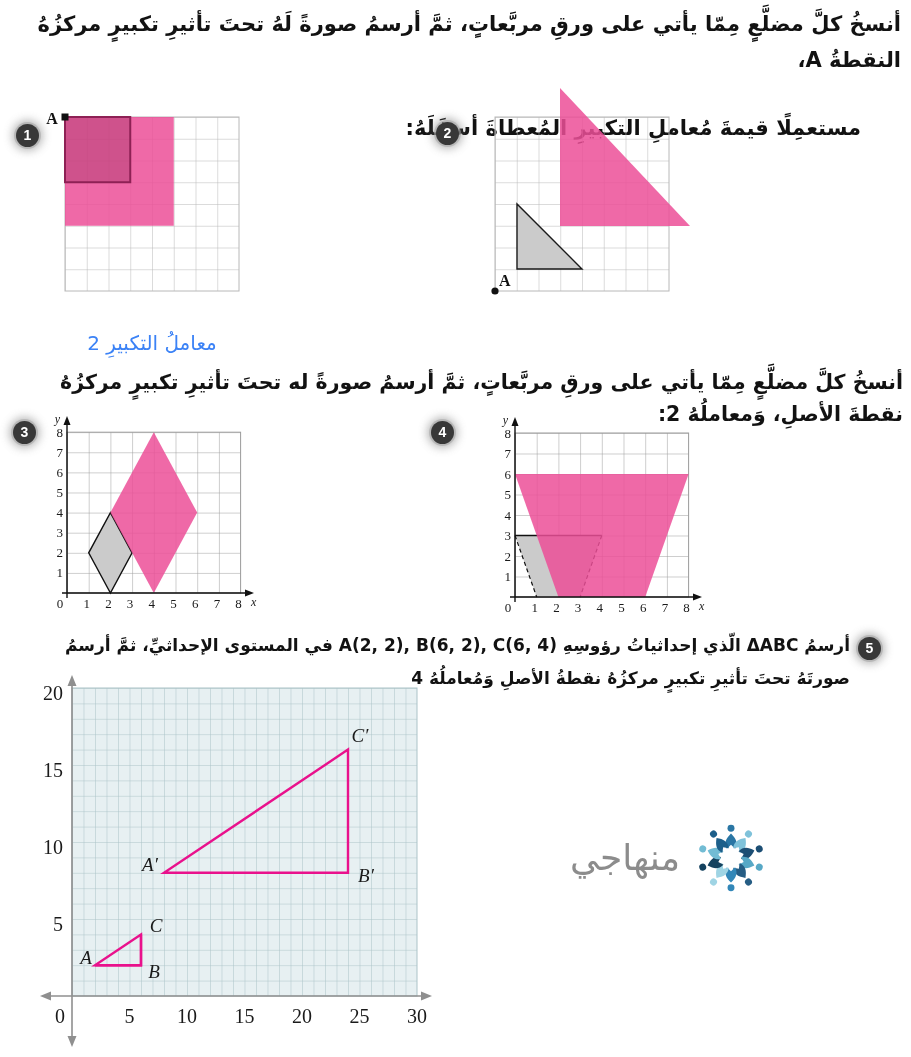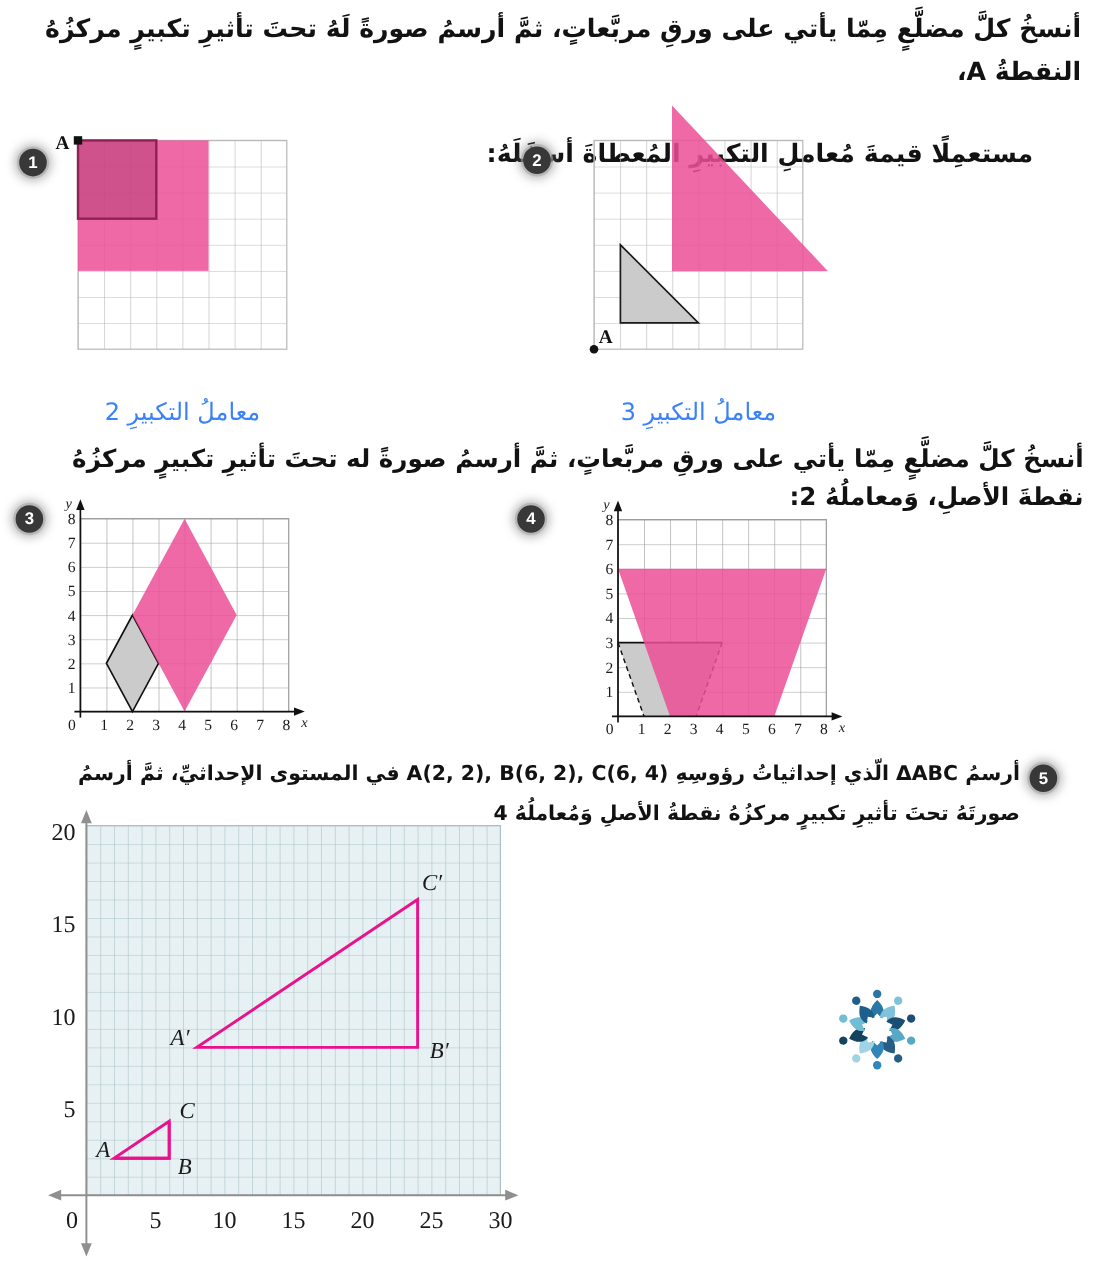--- a/index.html
+++ b/index.html
@@ -52,21 +52,20 @@
       <pattern id="g2" x="55" y="37" width="21.75" height="21.75" patternUnits="userSpaceOnUse">
         <path d="M21.75 0 H0 V21.75" fill="none" stroke="#b8b8b8" stroke-width="1"></path>
       </pattern>
     </defs>
     <rect x="55" y="37" width="174" height="174" fill="url(#g2)" stroke="#b8b8b8" stroke-width="1"></rect>
     <polygon fill="#ec4f98" fill-opacity="0.85" points="120,8 120,146 250,146"></polygon>
     <polygon fill="#cbcbcb" stroke="#1a1a1a" stroke-width="1.4" points="77,124 77,189 142,189"></polygon>
     <circle cx="55" cy="211" r="3.6" fill="#111"></circle>
     <text x="59" y="206" font-family="Liberation Serif, serif" font-weight="bold" font-size="16" fill="#111">A</text>
   </svg>
-  <div class="caption" style="left:495px;top:331px;width:174px;">معاملُ التكبيرِ 3</div>
 
   <div class="artext" style="position:absolute;top:366px;right:8px;width:895px;font-size:20.5px;line-height:32px;">أنسخُ كلَّ مضلَّعٍ مِمّا يأتي على ورقِ مربَّعاتٍ، ثمَّ أرسمُ صورةً له تحتَ تأثيرِ تكبيرٍ مركزُهُ نقطةَ الأصلِ، وَمعاملُهُ 2:</div>
 
   <svg style="left:30px;top:412px;" width="235" height="202">
     <defs>
       <pattern id="g3" x="37" y="20.2" width="21.7" height="20.1" patternUnits="userSpaceOnUse">
         <path d="M21.7 0 H0 V20.1" fill="none" stroke="#9c9c9c" stroke-width="1"></path>
       </pattern>
     </defs>
     <rect x="37" y="20.2" width="173.6" height="160.8" fill="url(#g3)" stroke="#9c9c9c" stroke-width="1"></rect>
@@ -186,20 +185,21 @@
       <text x="114.5" y="351">5</text>
       <text x="172" y="351">10</text>
       <text x="229.5" y="351">15</text>
       <text x="287" y="351">20</text>
       <text x="344.5" y="351">25</text>
       <text x="402" y="351">30</text>
     </g>
   </svg>
 
   <div style="position:absolute;left:570px;top:815px;width:205px;height:90px;">
+    <div class="logo-text" style="left:0;top:22px;">منهاجي</div>
     <svg style="left:120px;top:2px;" width="82" height="82" viewBox="0 0 80 80">
       <g>
         <g transform="rotate(0,40,40)">
             <circle cx="40" cy="11" r="3.4" fill="#2a76a4"></circle>
             <path d="M40 16 C35 21 33 25 36 31 L40 27 L44 31 C47 25 45 21 40 16 Z" fill="#2a76a4"></path>
           </g>
         <g transform="rotate(36,40,40)">
             <circle cx="40" cy="11" r="3.4" fill="#7fc2da"></circle>
             <path d="M40 16 C35 21 33 25 36 31 L40 27 L44 31 C47 25 45 21 40 16 Z" fill="#7fc2da"></path>
           </g>

